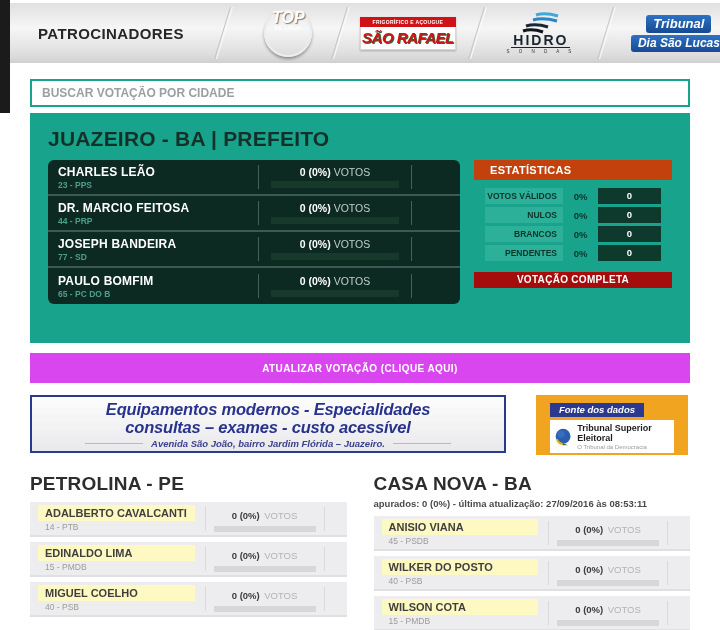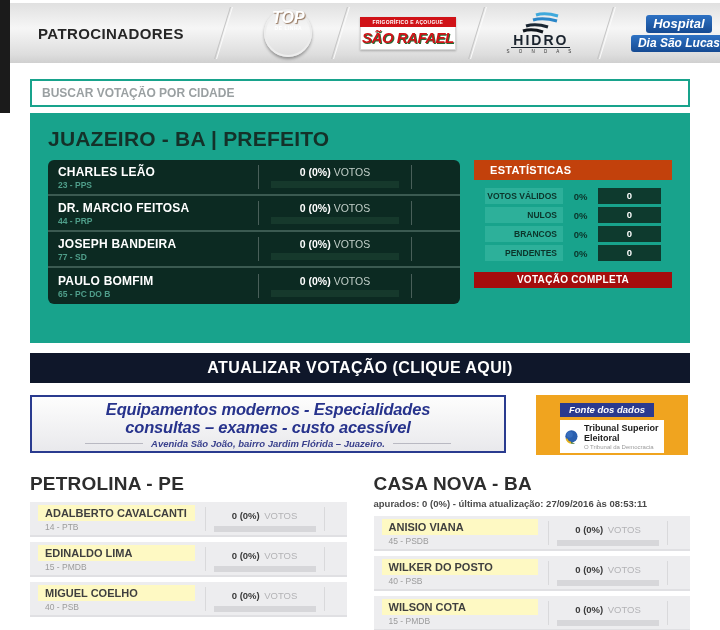--- a/index.html
+++ b/index.html
@@ -70,33 +70,33 @@
   .stats-rows { padding:8px 11px 0; }
   .stat-row { display:flex; align-items:center; height:16px; margin-bottom:3px; }
   .stat-label { width:78px; height:16px; line-height:16px; background:#2db09a; color:#0b342a;
                 font-size:8.5px; font-weight:bold; text-align:right; padding-right:6px; }
   .stat-pct { width:35px; text-align:center; color:#0b342a; font-size:9.5px; font-weight:bold; }
   .stat-value { flex:1; height:16px; line-height:16px; background:#0e3a2e; color:#fff;
                 font-size:9.5px; font-weight:bold; text-align:center; }
   .stats-footer { margin-top:11px; height:16px; line-height:16px; background:#a50d0d; color:#fff;
                   font-size:10px; font-weight:bold; text-align:center; letter-spacing:.3px; }
   
-  .refresh-btn { margin:10px 30px 0; height:30px; width:660px; background:#0f172a; border:none;
-                 color:#fff; font-size:16px; font-weight:bold; letter-spacing:.4px; cursor:pointer;
+  .refresh-btn { margin:10px 30px 0; height:30px; width:660px; background:#d946ef; border:none;
+                 color:#fff; font-size:10px; font-weight:bold; letter-spacing:.4px; cursor:pointer;
                  font-family:inherit; display:block; }
   
   .mid-row { margin:12px 30px 0; display:flex; gap:30px; align-items:flex-start; }
   .ad-banner { width:476px; height:58px; border:2px solid #2a3b8f;
                background:linear-gradient(to bottom,#fdfdfd,#e9e9ec); text-align:center;
                font-style:italic; font-weight:bold; color:#27338c; padding-top:3px; }
   .ad-l1,.ad-l2 { font-size:16.5px; line-height:18px; letter-spacing:-.2px; }
   .ad-l3 { font-size:9.5px; color:#3a418d; margin-top:2px; display:flex; align-items:center;
            justify-content:center; gap:8px; }
   .ad-l3::before,.ad-l3::after { content:""; width:58px; height:1px; background:#b9b9c2; }
-  .source-box { width:152px; height:60px; background:#f0a41f; padding:4px 24px; }
+  .source-box { width:152px; height:60px; background:#f0a41f; padding:4px 14px; }
   .source-tag { display:inline-block; background:#2b3a8f; color:#fff; font-style:italic;
                 font-weight:bold; font-size:9.5px; padding:1px 9px 2px; }
   .source-card { margin-top:3px; background:#fff; display:flex; align-items:center; gap:5px;
                  padding:3px 4px; }
   .tse-text .t1 { font-size:9px; font-weight:bold; color:#1d1d1d; }
   .tse-text .t2 { font-size:6px; color:#9a9a9a; margin-top:1px; }
   
   .cities { margin:18px 30px 0; display:flex; gap:27px; }
   .city { flex:1; }
   .city-title { font-size:19px; font-weight:bold; color:#2d2d2d; letter-spacing:.2px; }
@@ -149,21 +149,21 @@
         <path d="M3 19 q9 -3 20 1" stroke="#10161d" stroke-width="3" fill="none"></path>
       </svg>
       <div class="hidro-name">HIDRO</div>
       <div class="hidro-sub">S O N D A S</div>
     </div>
   </div>
 
   <div class="logo-sep"></div>
   <div class="logo-cell" style="width:122px;">
     <div class="hosp">
-      <div class="hosp-pill l1">Hospital</div>
+      <div class="hosp-pill l1">Tribunal</div>
       <div class="hosp-pill l2">Dia São Lucas</div>
     </div>
   </div>
 
 </div>
 
 <div class="search-row">
   <input class="search-input" type="text" placeholder="BUSCAR VOTAÇÃO POR CIDADE" style="">
 </div>
 

